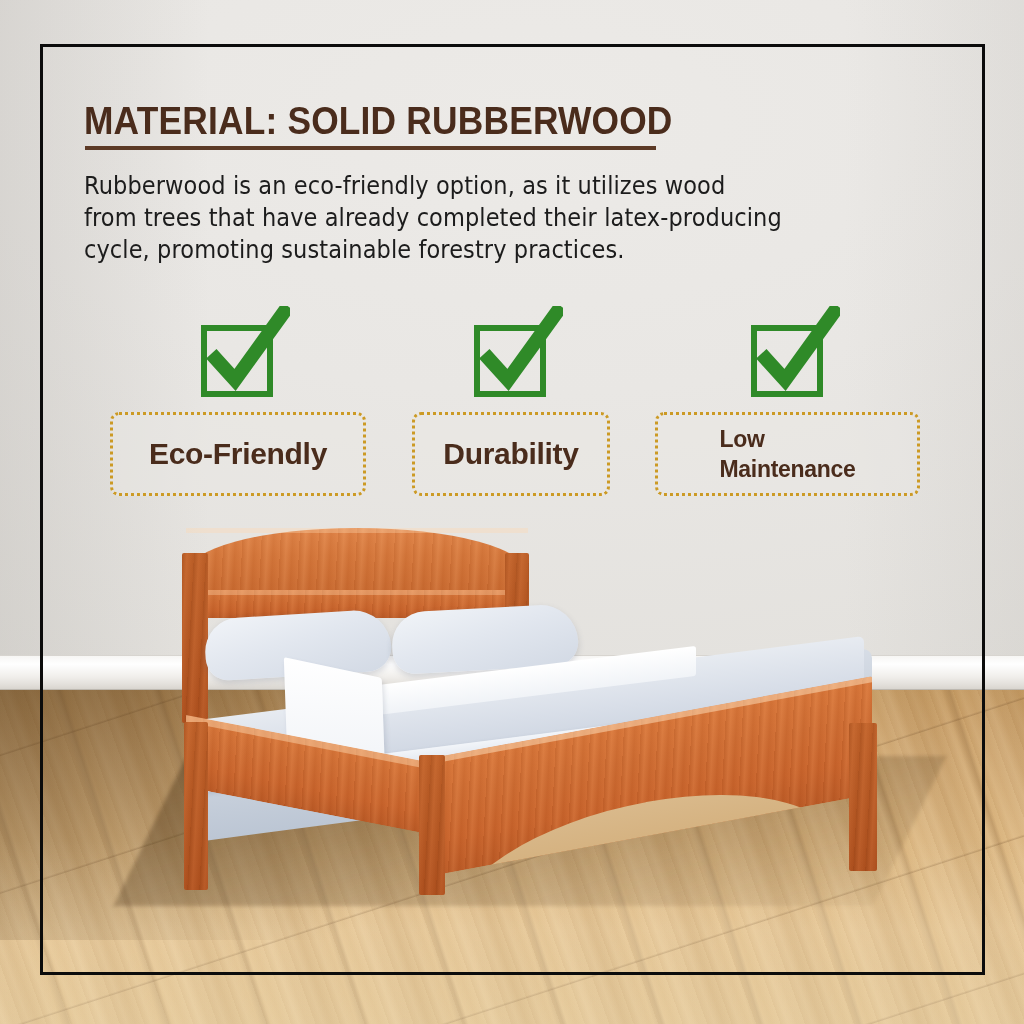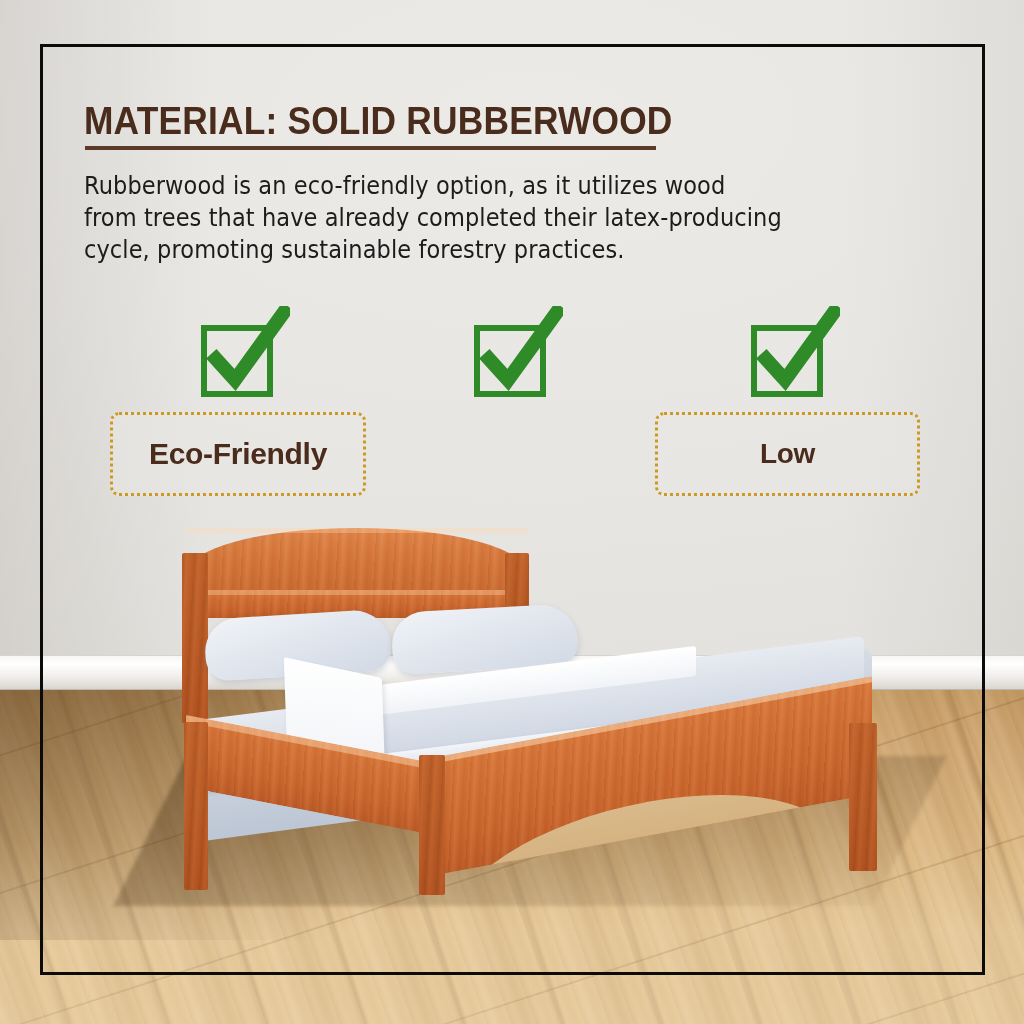--- a/index.html
+++ b/index.html
@@ -247,21 +247,21 @@
     background:rgba(233,231,228,.55);
   }
   .badge-label{
     color:#4a2c1c;
     font-family:"Liberation Sans", sans-serif;
     font-weight:bold;
     font-size:30px;
     line-height:30px;
     letter-spacing:-.3px;
   }
-  .badge-label.two-line{ font-size:28px; line-height:30px; }
+  .badge-label.two-line{ font-size:23px; line-height:30px; }
 </style>
 </head>
 <body>
 
 <div id="stage">
 
   <div class="wall">
     <div class="wall-shade-left"></div>
     <div class="wall-shade-right"></div>
   </div>
@@ -335,30 +335,34 @@
       </div>
     </div>
 
     <div class="feature f2">
       <div class="check-wrap">
         <svg class="check-svg" width="104" height="96" viewBox="0 0 104 96">
           <rect x="18" y="22" width="66" height="66" fill="none" stroke="#2f8a28" stroke-width="6"></rect>
           <path d="M30 53 L49 74 L98 6" fill="none" stroke="#2f8a28" stroke-width="14" stroke-linecap="square" stroke-linejoin="miter"></path>
         </svg>
       </div>
+      <div class="badge">
+        <span class="badge-label">Durability</span>
+      </div>
     </div>
 
     <div class="feature f3">
       <div class="check-wrap">
         <svg class="check-svg" width="104" height="96" viewBox="0 0 104 96">
           <rect x="18" y="22" width="66" height="66" fill="none" stroke="#2f8a28" stroke-width="6"></rect>
           <path d="M30 53 L49 74 L98 6" fill="none" stroke="#2f8a28" stroke-width="14" stroke-linecap="square" stroke-linejoin="miter"></path>
         </svg>
       </div>
       <div class="badge">
         <span class="badge-label two-line">
           <span>Low</span><br>
+          <span>Maintenance</span>
         </span>
       </div>
     </div>
 
   </div>
 </div>
 
 </body></html>

